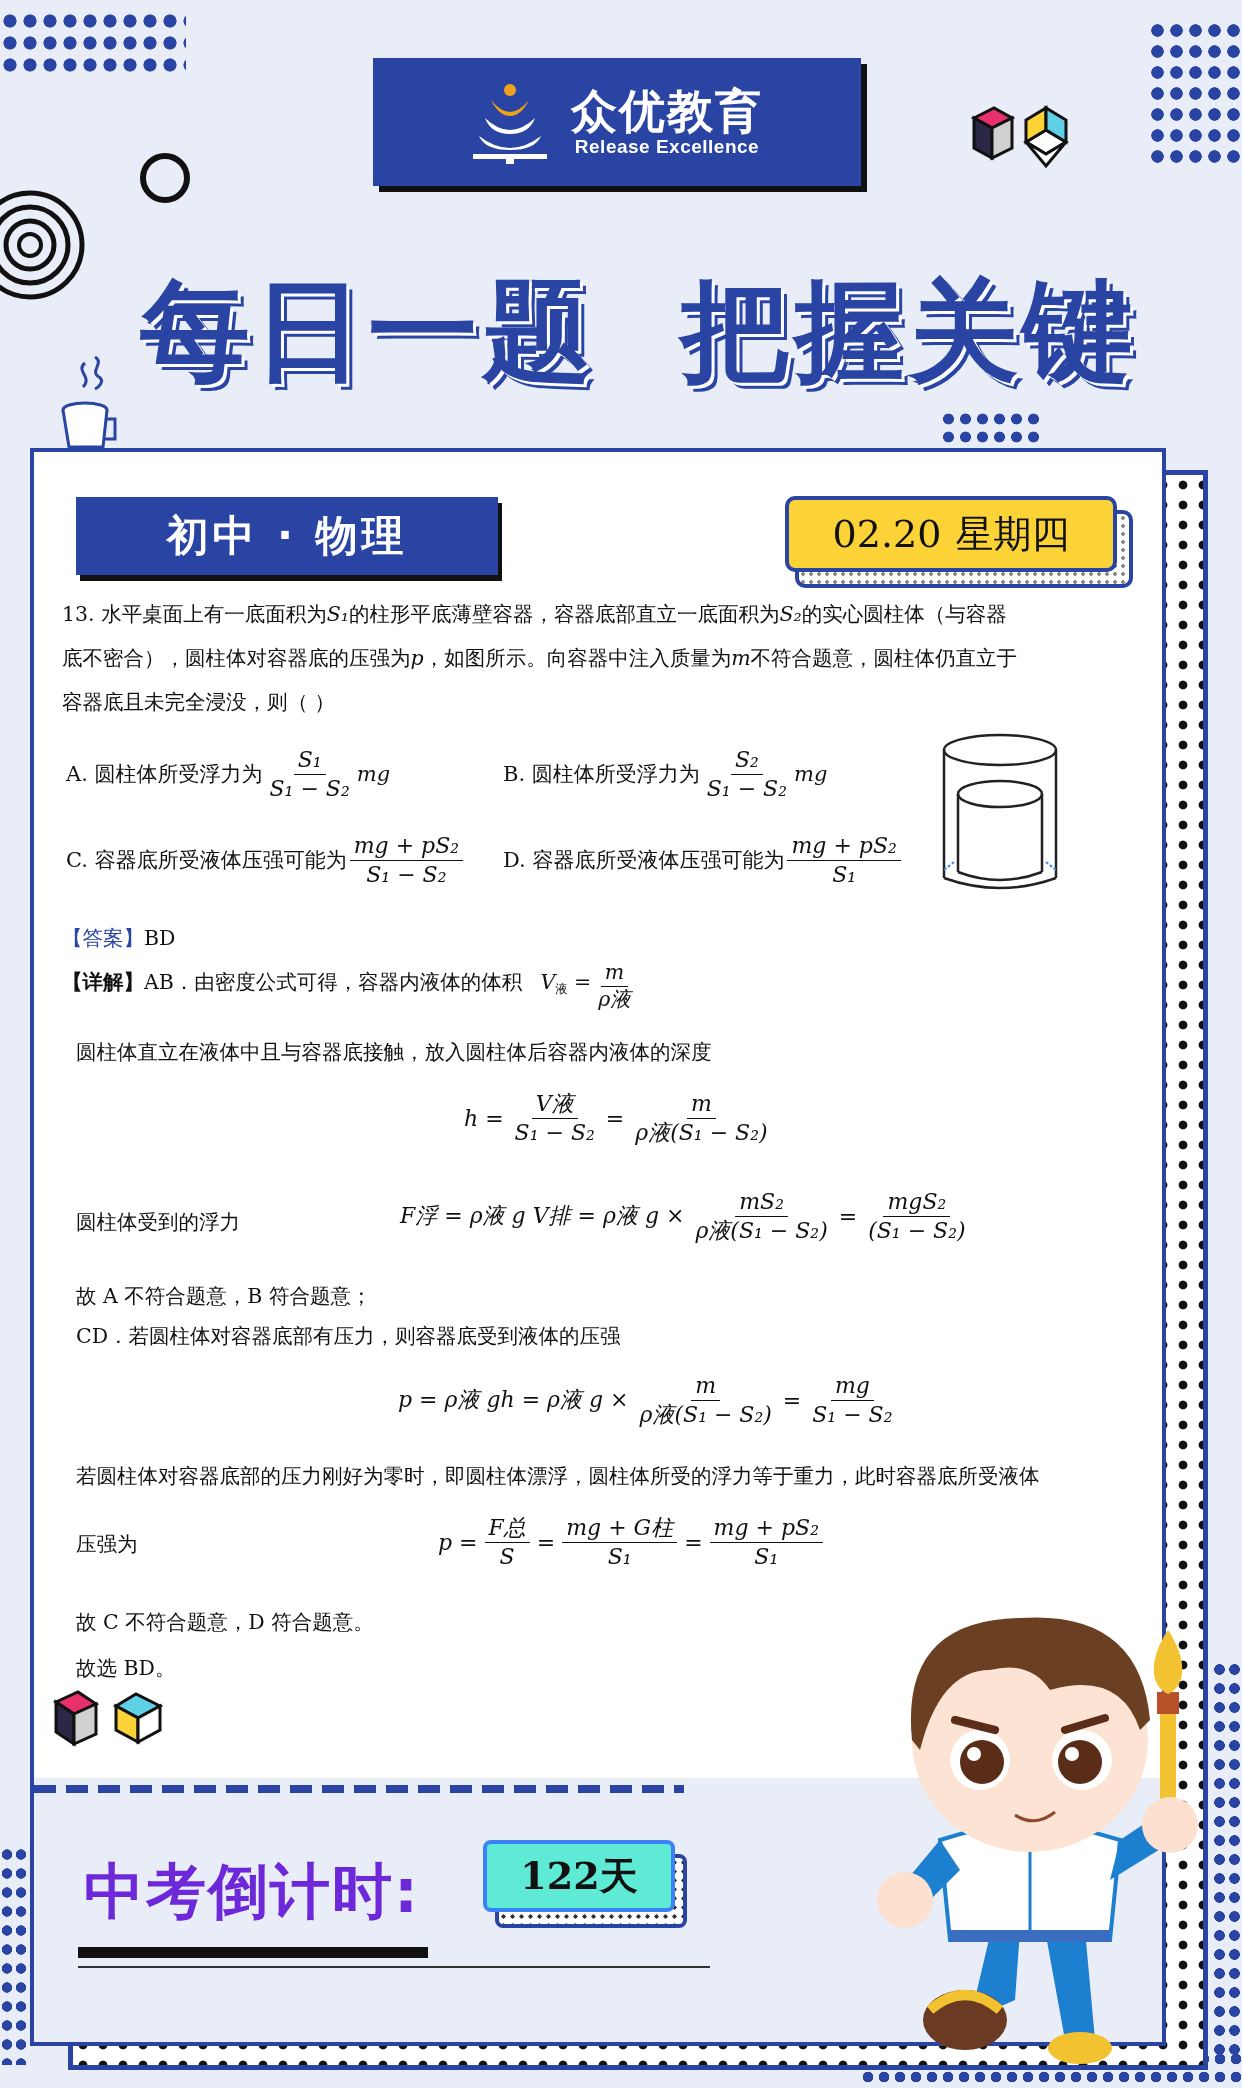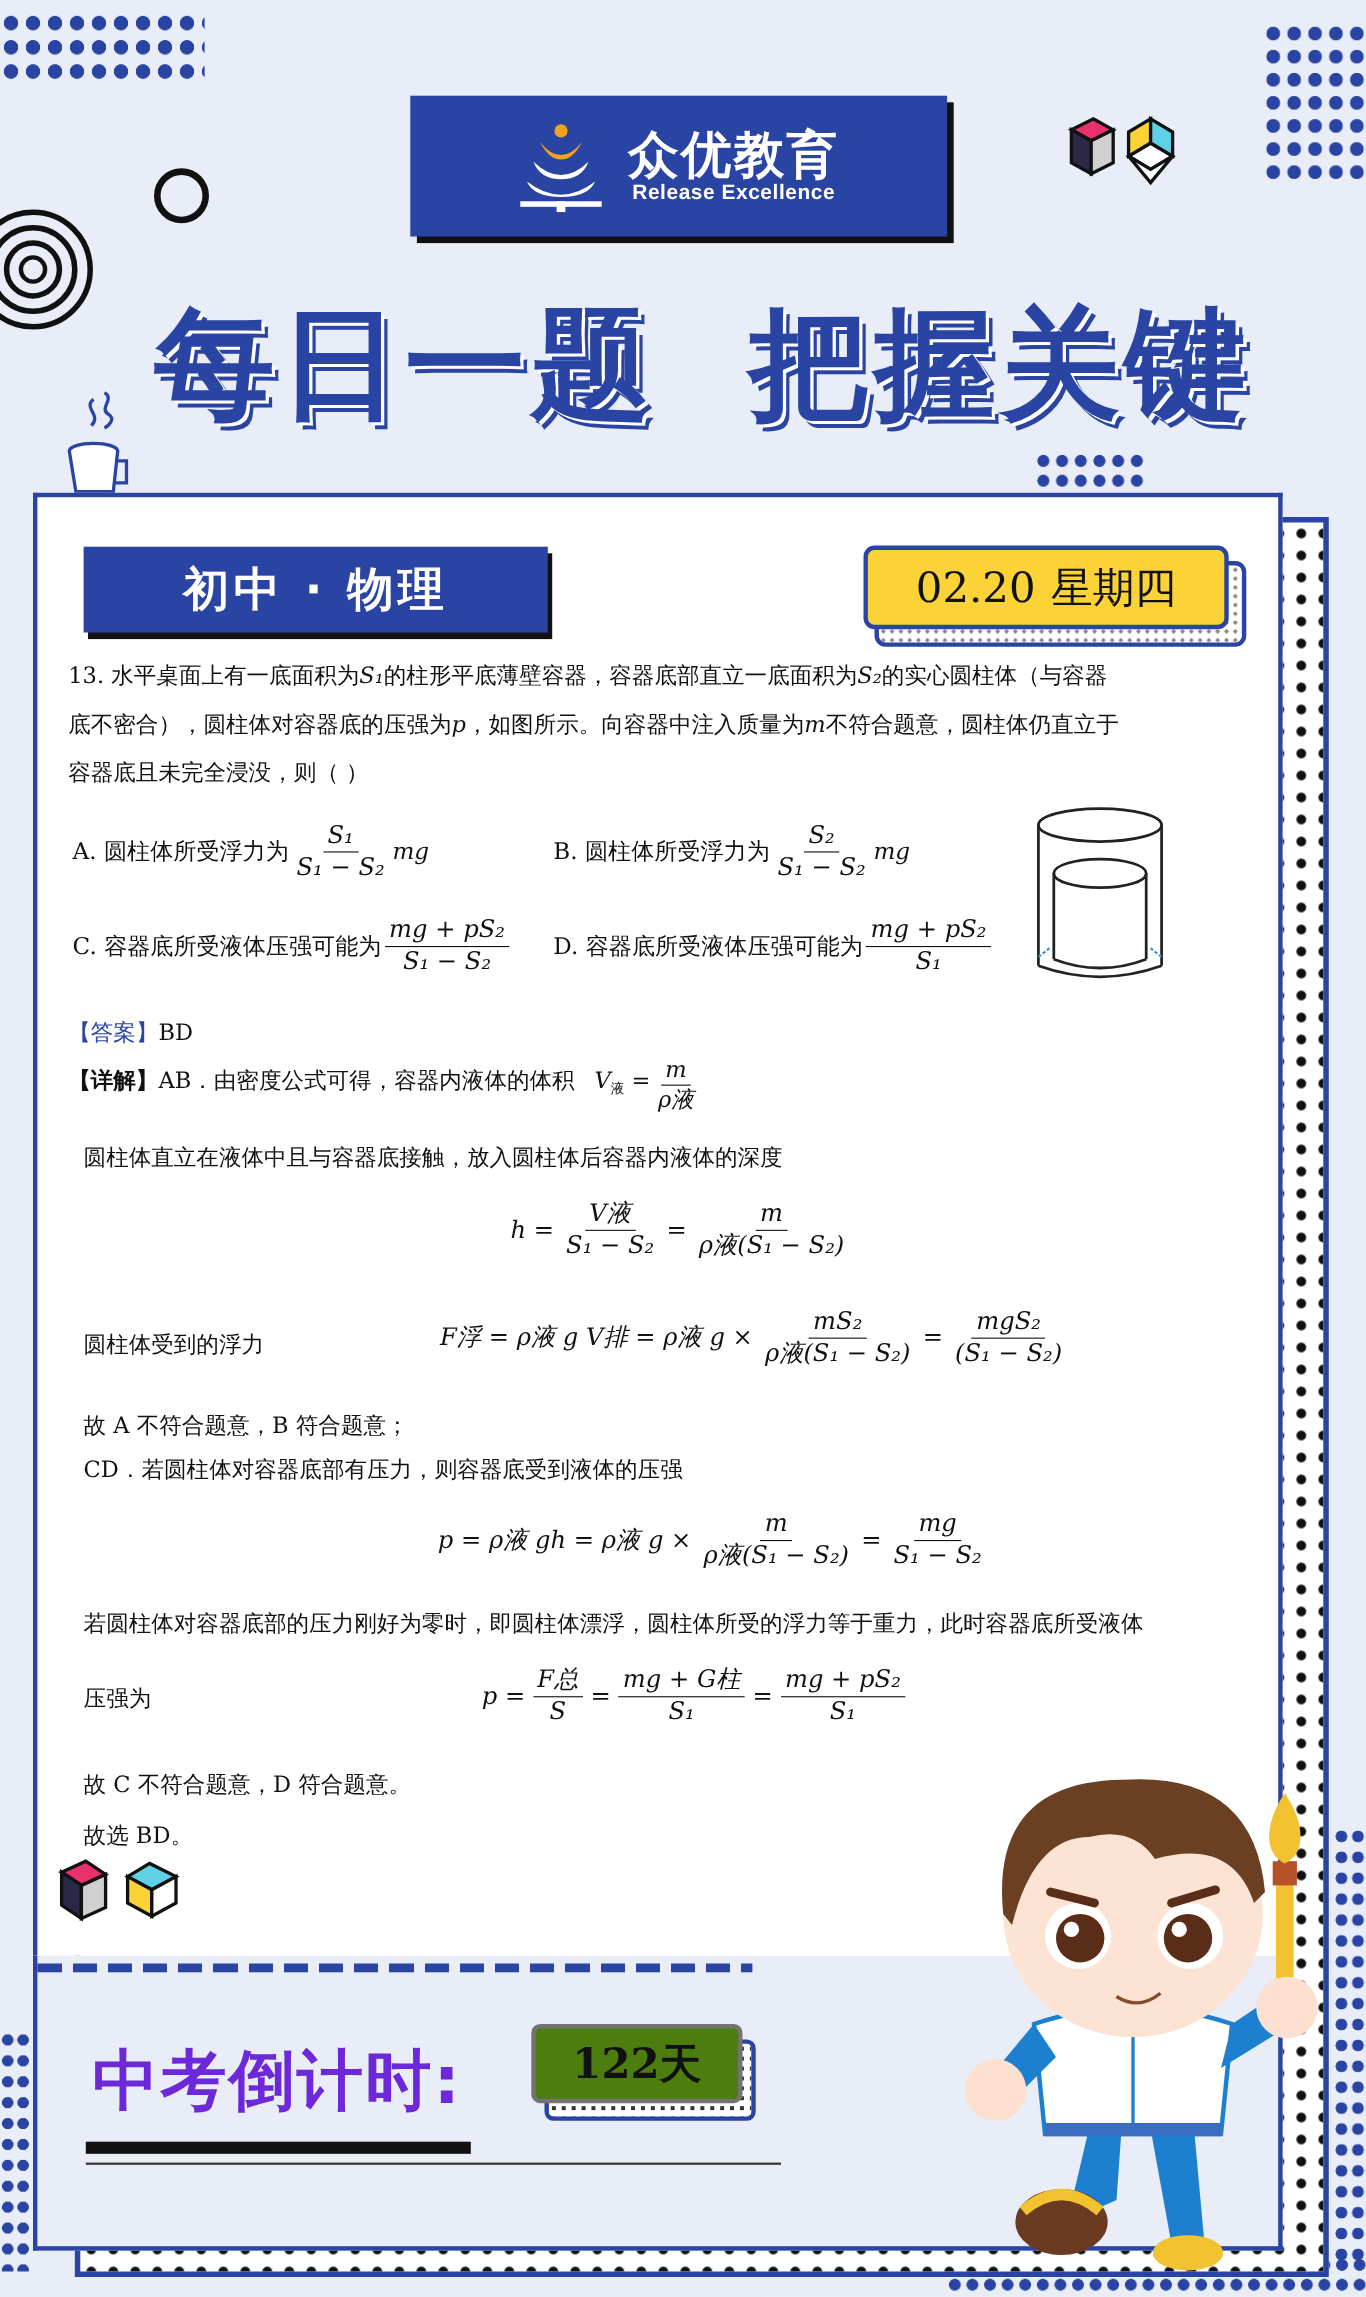--- a/index.html
+++ b/index.html
@@ -13,21 +13,21 @@
   .dots {
     position: absolute;
     background-image: radial-gradient(circle, #2a44a4 42%, transparent 46%);
   }
   .dots-black {
     background-image: radial-gradient(circle, #111 28%, transparent 34%);
     background-color: #fff;
   }
   
   .logo-box {
-    position: absolute; left: 373px; top: 87px; width: 488px; height: 128px;
+    position: absolute; left: 373px; top: 58px; width: 488px; height: 128px;
     background: #2a44a4;
     box-shadow: 6px 6px 0 #111;
     display: flex; align-items: center; justify-content: center; gap: 22px;
   }
   .logo-text { color: #fff; display: flex; flex-direction: column; align-items: center; }
   .logo-cn { font-family: "DejaVu Sans", sans-serif; font-size: 46px; font-weight: bold; letter-spacing: 2px; line-height: 1.1; }
   .logo-en { font-family: "Liberation Sans", sans-serif; font-size: 19px; font-weight: bold; letter-spacing: 0.5px; }
   .big-title {
     position: absolute; left: 140px; top: 258px; width: 960px; text-align: center;
     font-family: "DejaVu Sans", sans-serif; font-weight: bold; font-size: 110px; letter-spacing: 4px;
@@ -91,21 +91,21 @@
     font-family: "DejaVu Sans", sans-serif; font-weight: bold; font-size: 60px; color: #6d28d9; letter-spacing: 2px;
   }
   .days-wrap { position: absolute; left: 483px; top: 1840px; width: 200px; height: 80px; }
   .days-back {
     position: absolute; left: 12px; top: 14px; right: -4px; bottom: -8px;
     border: 4px solid #2a44a4; border-radius: 8px;
     background-color: #fff; background-image: radial-gradient(circle, #333 30%, transparent 36%); background-size: 9px 9px;
   }
   .days-front {
     position: absolute; left: 0; top: 0; right: 8px; bottom: 8px;
-    background: #4d7c0f; border: 4px solid #737373; border-radius: 8px;
+    background: #5eead4; border: 4px solid #3b82f6; border-radius: 8px;
     display: flex; align-items: center; justify-content: center;
     font-size: 38px; font-weight: bold; color: #111;
   }
   .thick-bar { position: absolute; left: 78px; top: 1947px; width: 350px; height: 11px; background: #111; }
   .thin-bar { position: absolute; left: 78px; top: 1966px; width: 632px; height: 2px; background: #333; }
 </style>
 </head>
 <body>
 
 <div class="dots" style="left:0;top:10px;width:186px;height:64px;background-size:20px 22px;"></div>

